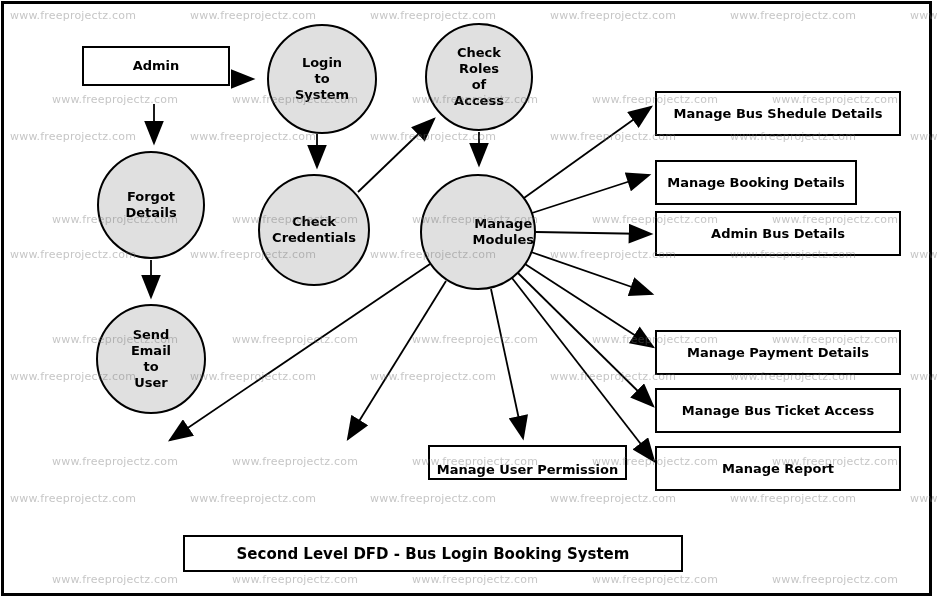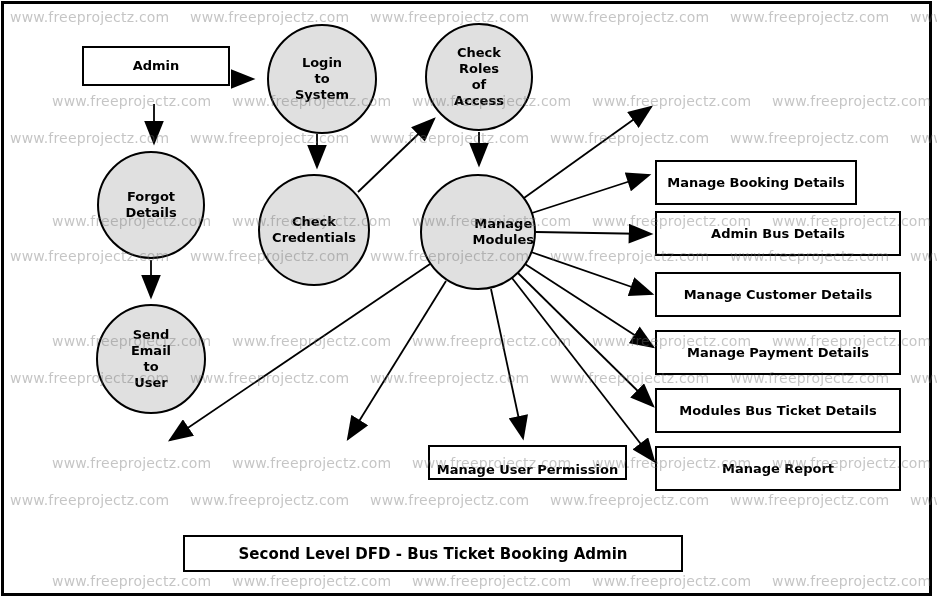--- a/index.html
+++ b/index.html
@@ -40,21 +40,21 @@
     border: 2px solid #000000;
   }
   .process .label { white-space: pre-line; }
   .entity, .databox, .titlebox {
     background: var(--box-fill, #ffffff);
     border: 2px solid #000000;
   }
   .titlebox { font-size: 15px; }
   .wm {
     position: absolute;
-    font-size: 14px;
+    font-size: 11px;
     font-weight: normal;
     white-space: nowrap;
     letter-spacing: 0.2px;
     pointer-events: none;
   }
   .wm-layer {
     position: absolute;
     left: 0; top: 0; width: 937px; height: 602px;
     pointer-events: none;
   }
@@ -122,45 +122,45 @@
 Modules</span>
   </div>
 
   <div class="node process" style="left:96px; top:304px; width:110px; height:110px;">
     <span class="label">Send
 Email
 to
 User</span>
   </div>
 
+  <div class="node databox" style="left:655px; top:91px; width:246px; height:45px;">
+    <span class="label">Manage Bus Shedule Details</span>
+  </div>
   <div class="node databox" style="left:655px; top:160px; width:202px; height:45px;">
     <span class="label">Manage Booking Details</span>
   </div>
   <div class="node databox" style="left:655px; top:211px; width:246px; height:45px;">
     <span class="label">Admin Bus Details</span>
   </div>
-  <div class="node databox" style="left:655px; top:272px; width:246px; height:45px;">
-    <span class="label">Manage Customer Details</span>
-  </div>
   <div class="node databox" style="left:655px; top:330px; width:246px; height:45px;">
     <span class="label">Manage Payment Details</span>
   </div>
   <div class="node databox" style="left:655px; top:388px; width:246px; height:45px;">
-    <span class="label">Modules Bus Ticket Details</span>
+    <span class="label">Manage Bus Ticket Access</span>
   </div>
   <div class="node databox" style="left:655px; top:446px; width:246px; height:45px;">
     <span class="label">Manage Report</span>
   </div>
 
   <div class="node databox" style="left:428px; top:445px; width:199px; height:35px;align-items:flex-end;">
     <span class="label">Manage User Permission</span>
   </div>
 
   <div class="node titlebox" style="left:183px; top:535px; width:500px; height:37px;">
-    <span class="label">Second Level DFD - Bus Ticket Booking Admin</span>
+    <span class="label">Second Level DFD - Bus Login Booking System</span>
   </div>
 
   <div class="frame"></div>
 
   <div class="wm-layer">
       <span class="wm" style="left: 10px; top: 9px; color: rgba(110, 110, 110, 0.4);">www.freeprojectz.com</span>
       <span class="wm" style="left: 190px; top: 9px; color: rgba(110, 110, 110, 0.4);">www.freeprojectz.com</span>
       <span class="wm" style="left: 370px; top: 9px; color: rgba(110, 110, 110, 0.4);">www.freeprojectz.com</span>
       <span class="wm" style="left: 550px; top: 9px; color: rgba(110, 110, 110, 0.4);">www.freeprojectz.com</span>
       <span class="wm" style="left: 730px; top: 9px; color: rgba(110, 110, 110, 0.4);">www.freeprojectz.com</span>

